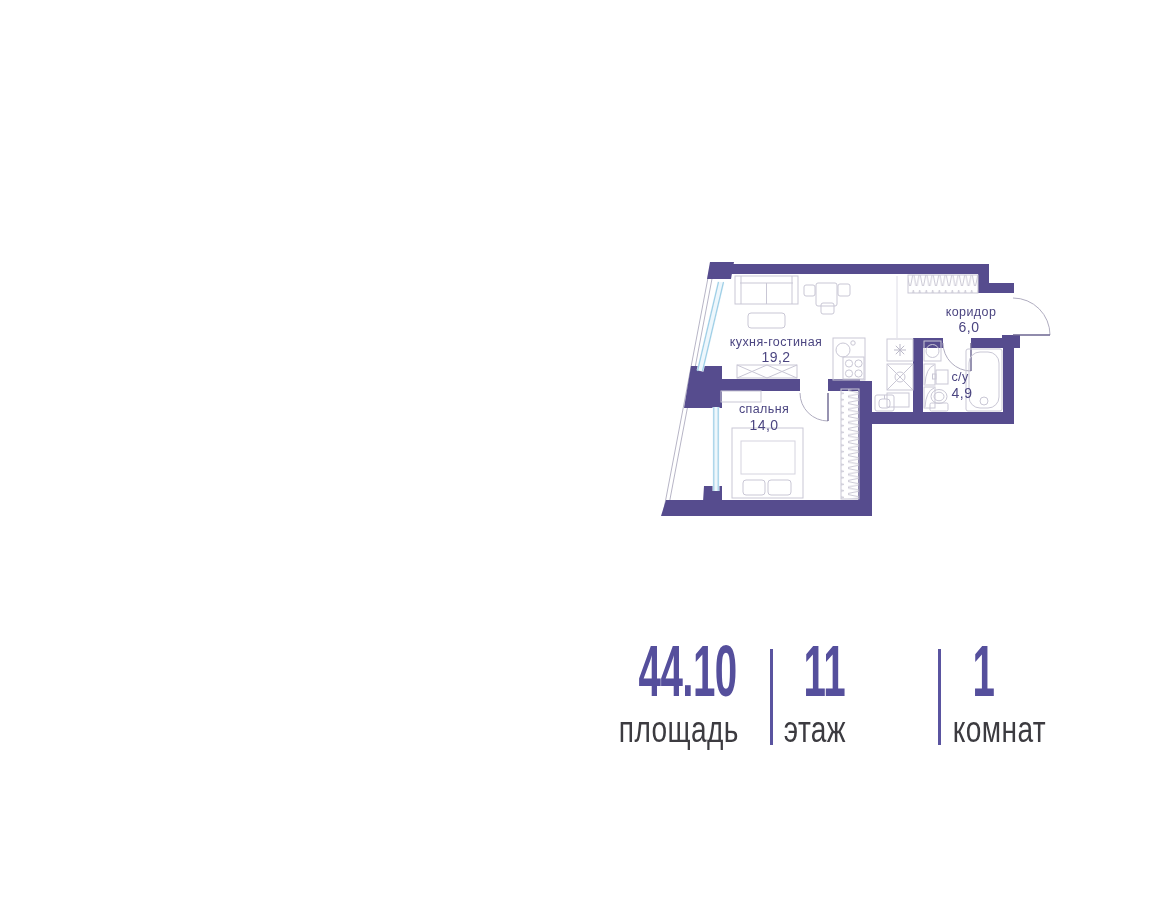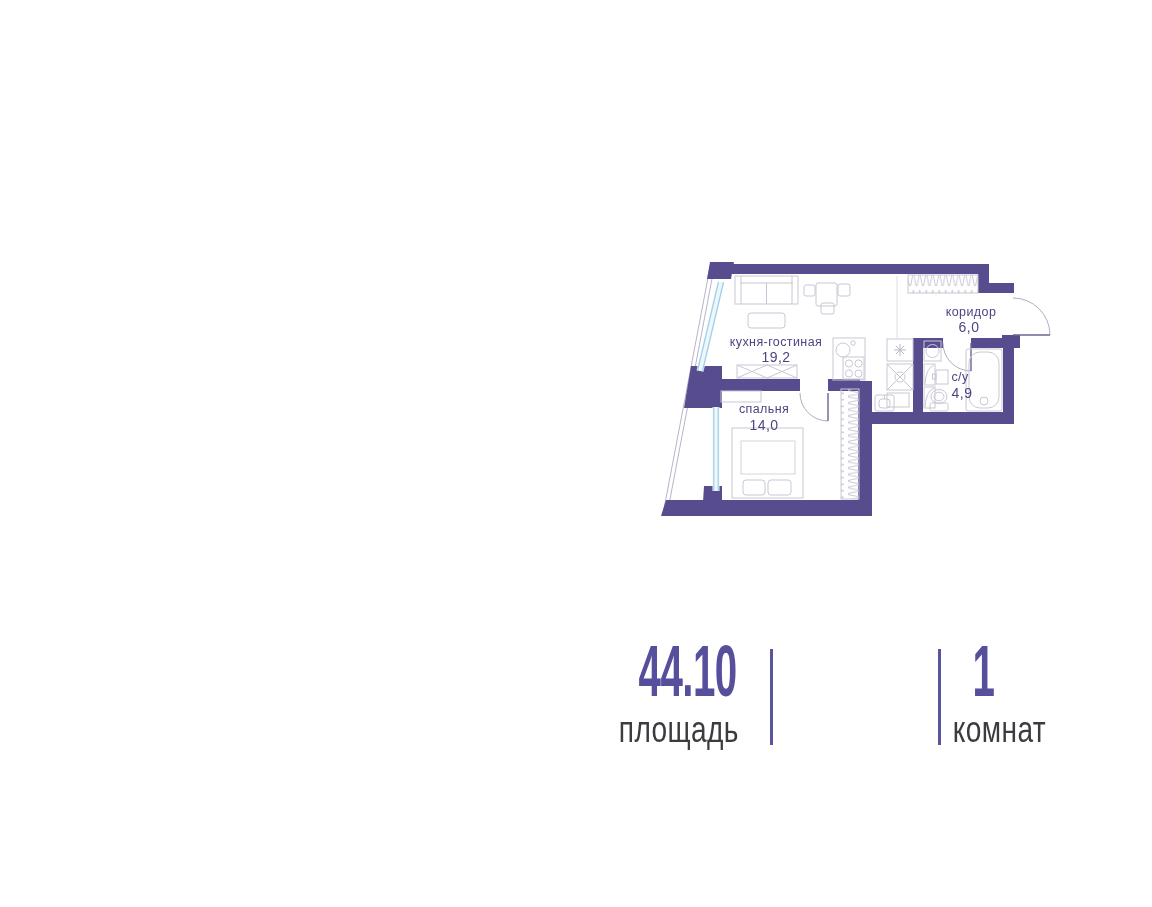--- a/index.html
+++ b/index.html
@@ -194,18 +194,22 @@
     <text class="room-area" x="962" y="398">4,9</text>
   </g>
 </svg>
 
 <div class="stats">
   <div class="stat" style="left:599px;">
     <div class="stat-value">44.10</div>
     <div class="stat-label">площадь</div>
   </div>
   <div class="stat-divider" style="left:770px;"></div>
+  <div class="stat" style="left:764px;">
+    <div class="stat-value">11</div>
+    <div class="stat-label">этаж</div>
+  </div>
   <div class="stat-divider" style="left:938px;"></div>
   <div class="stat" style="left:933px;">
     <div class="stat-value">1</div>
     <div class="stat-label">комнат</div>
   </div>
 </div>
 
 </body></html>

